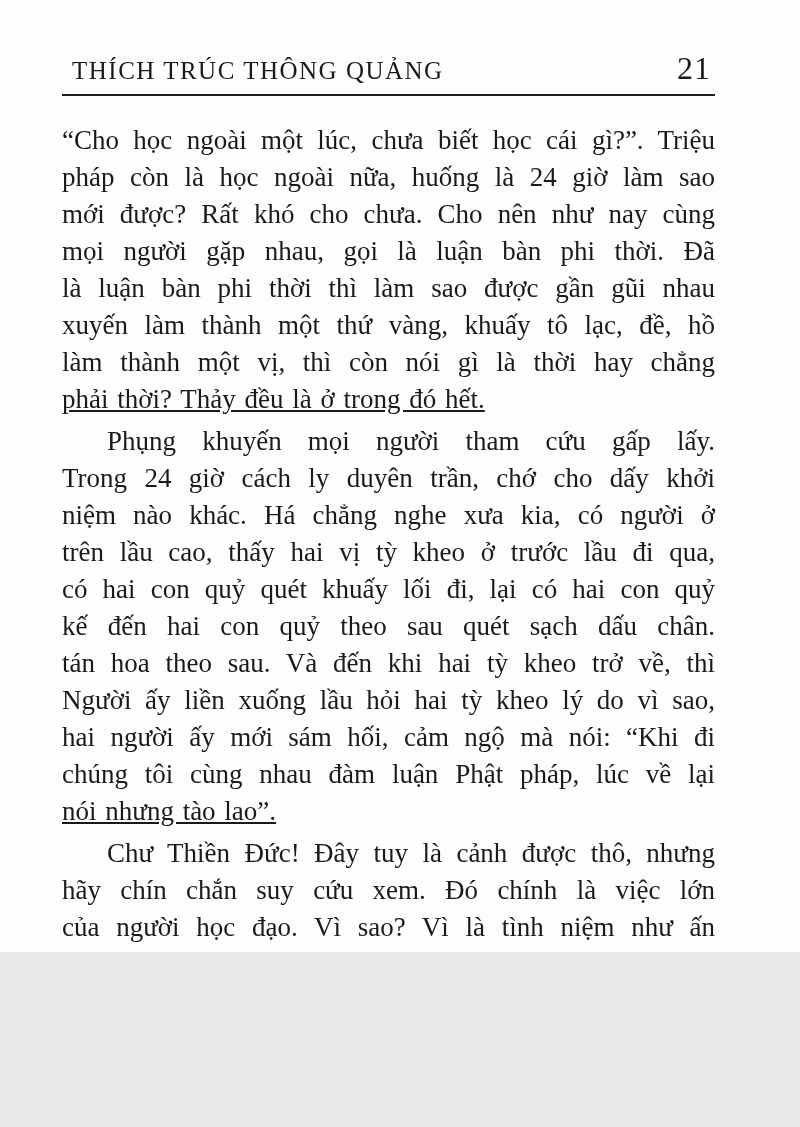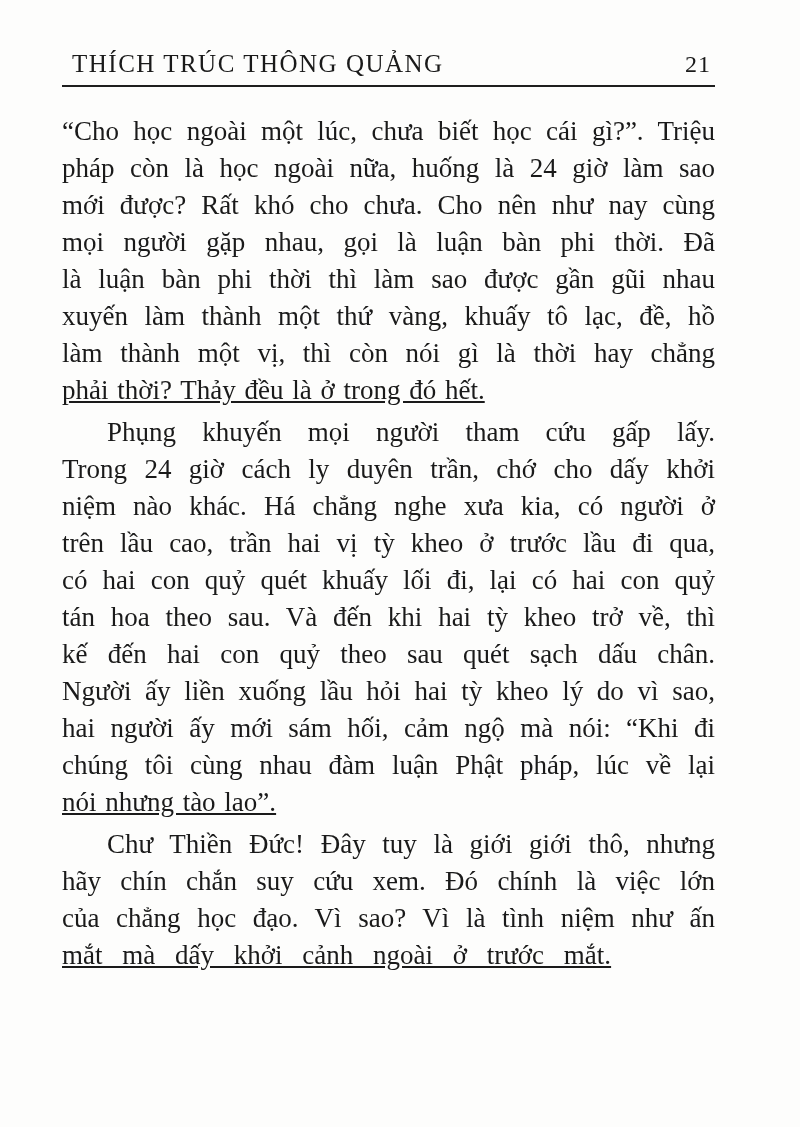--- a/index.html
+++ b/index.html
@@ -3,42 +3,42 @@
 <meta charset="utf-8">
 <style>
   html, body {
     margin: 0;
     padding: 0;
     background: #e8e8e8;
   }
   .page {
     position: relative;
     width: 800px;
-    height: 1127px;
+    height: 952px;
     margin: 0 auto;
     background: #fdfdfc;
     box-sizing: border-box;
     padding: 50px 85px 0 62px;
     font-family: "Liberation Serif", "DejaVu Serif", serif;
     color: #1a1a1a;
     overflow: hidden;
   }
   .header-row {
     display: flex;
     justify-content: space-between;
     align-items: baseline;
   }
   .running-title {
     font-size: 25px;
     letter-spacing: 1.5px;
     padding-left: 10px;
     white-space: nowrap;
   }
   .page-number {
-    font-size: 24px;
+    font-size: 32px;
     letter-spacing: 1px;
     padding-right: 4px;
   }
   .header-rule {
     margin-top: 7px;
     border: 0;
     border-top: 2.5px solid #1e1e1e;
     width: 100%;
   }
   .page-body {
@@ -78,31 +78,31 @@
       <div class="line">là luận bàn phi thời thì làm sao được gần gũi nhau</div>
       <div class="line">xuyến làm thành một thứ vàng, khuấy tô lạc, đề, hồ</div>
       <div class="line">làm thành một vị, thì còn nói gì là thời hay chẳng</div>
       <div class="line endline">phải thời? Thảy đều là ở trong đó hết.</div>
     </div>
 
     <div class="paragraph">
       <div class="line indent">Phụng khuyến mọi người tham cứu gấp lấy.</div>
       <div class="line">Trong 24 giờ cách ly duyên trần, chớ cho dấy khởi</div>
       <div class="line">niệm nào khác. Há chẳng nghe xưa kia, có người ở</div>
-      <div class="line">trên lầu cao, trần hai vị tỳ kheo ở trước lầu đi qua,</div>
+      <div class="line">trên lầu cao, thấy hai vị tỳ kheo ở trước lầu đi qua,</div>
       <div class="line">có hai con quỷ quét khuấy lối đi, lại có hai con quỷ</div>
+      <div class="line">kế đến hai con quỷ theo sau quét sạch dấu chân.</div>
       <div class="line">tán hoa theo sau. Và đến khi hai tỳ kheo trở về, thì</div>
-      <div class="line">kế đến hai con quỷ theo sau quét sạch dấu chân.</div>
       <div class="line">Người ấy liền xuống lầu hỏi hai tỳ kheo lý do vì sao,</div>
       <div class="line">hai người ấy mới sám hối, cảm ngộ mà nói: “Khi đi</div>
       <div class="line">chúng tôi cùng nhau đàm luận Phật pháp, lúc về lại</div>
       <div class="line endline">nói nhưng tào lao”.</div>
     </div>
 
     <div class="paragraph">
-      <div class="line indent">Chư Thiền Đức! Đây tuy là giới giới thô, nhưng</div>
+      <div class="line indent">Chư Thiền Đức! Đây tuy là cảnh được thô, nhưng</div>
       <div class="line">hãy chín chắn suy cứu xem. Đó chính là việc lớn</div>
-      <div class="line">của chẳng học đạo. Vì sao? Vì là tình niệm như ấn</div>
+      <div class="line">của người học đạo. Vì sao? Vì là tình niệm như ấn</div>
       <div class="line endline loose">mắt mà dấy khởi cảnh ngoài ở trước mắt.</div>
     </div>
 
   </div>
 </div>
 
 </body></html>

